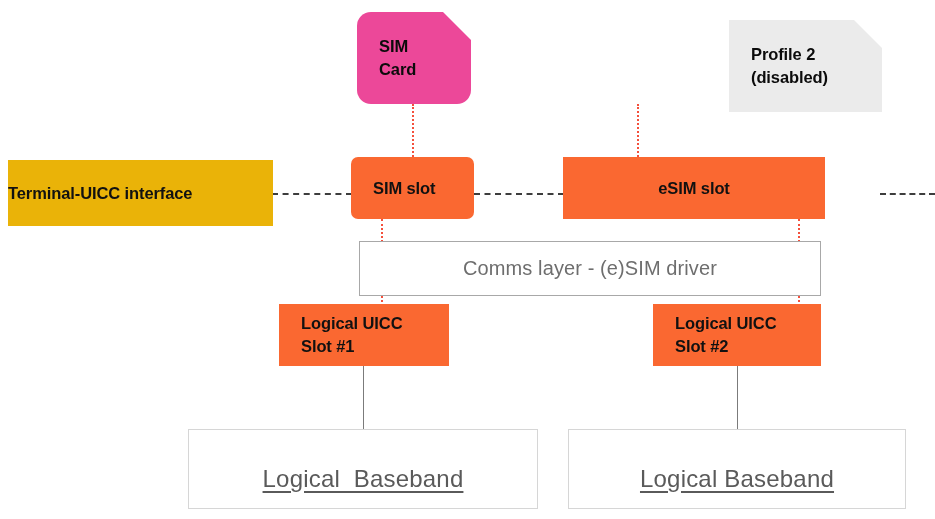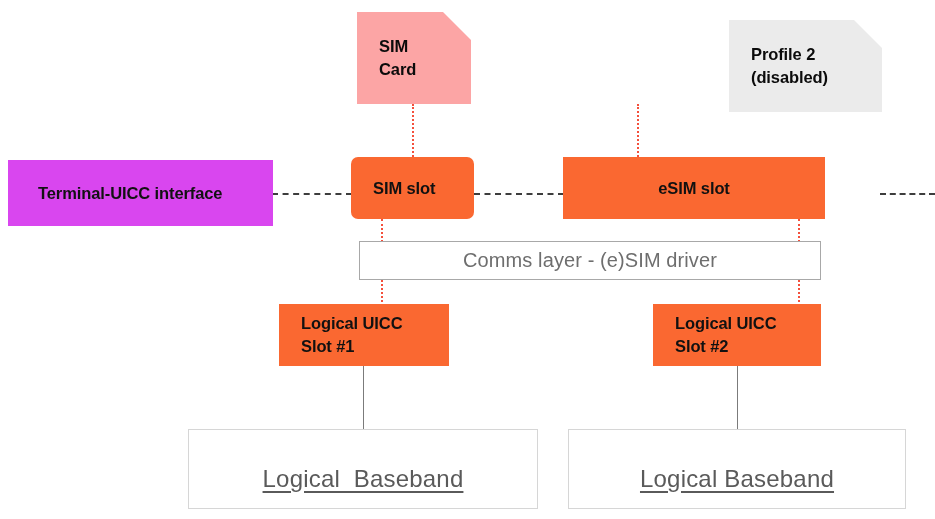--- a/index.html
+++ b/index.html
@@ -30,48 +30,48 @@
   
   .card {
     padding-left: 22px;
     font-weight: bold;
     font-size: 16.5px;
     line-height: 1.38;
     color: #0b0b0b;
     letter-spacing: -0.1px;
   }
   .card-blue {
-    background: #fca5a5;
+    background: #ec4899;
     clip-path: polygon(0 0, calc(100% - 28px) 0, 100% 28px, 100% 100%, 0 100%);
+    border-radius: 14px;
   }
   .card-gray {
     background: #ebebeb;
     clip-path: polygon(0 0, calc(100% - 28px) 0, 100% 28px, 100% 100%, 0 100%);
   }
 
   
   .slot {
     background: #fa6831;
     color: #111111;
     font-weight: bold;
     font-size: 16.5px;
     letter-spacing: -0.1px;
     line-height: 1.38;
   }
   .slot-center { justify-content: center; }
   .slot-left { padding-left: 22px; }
 
   
   .flatgray {
-    background: #d946ef;
+    background: #eab308;
     color: #111111;
     font-weight: bold;
     font-size: 16.5px;
     letter-spacing: -0.1px;
-    padding-left: 30px;
   }
 
   
   .outlined {
     background: #ffffff;
     border: 1.6px solid #a8a8a8;
     justify-content: center;
     color: #6e6e6e;
     font-size: 20px;
     font-weight: normal;
@@ -138,21 +138,21 @@
 
   <div class="node card card-gray" style="left:729px; top:20px; width:153px; height:92px;">Profile 2
 (disabled)</div>
 
   <div class="node flatgray" style="left:8px; top:160px; width:265px; height:66px;">Terminal-UICC interface</div>
 
   <div class="node slot slot-left" style="left:351px; top:157px; width:123px; height:62px;border-radius:7px;">SIM slot</div>
 
   <div class="node slot slot-center" style="left:563px; top:157px; width:262px; height:62px;">eSIM slot</div>
 
-  <div class="node outlined" style="left:359px; top:241px; width:462px; height:39px;">Comms layer - (e)SIM driver</div>
+  <div class="node outlined" style="left:359px; top:241px; width:462px; height:55px;">Comms layer - (e)SIM driver</div>
 
   <div class="node slot slot-left" style="left:279px; top:304px; width:170px; height:62px;">Logical UICC
 Slot #1</div>
 
   <div class="node slot slot-left" style="left:653px; top:304px; width:168px; height:62px;">Logical UICC
 Slot #2</div>
 
   <div class="node outlined-light" style="left:188px; top:429px; width:350px; height:80px;">
     <span class="baseband-text">Logical  Baseband</span>
   </div>

